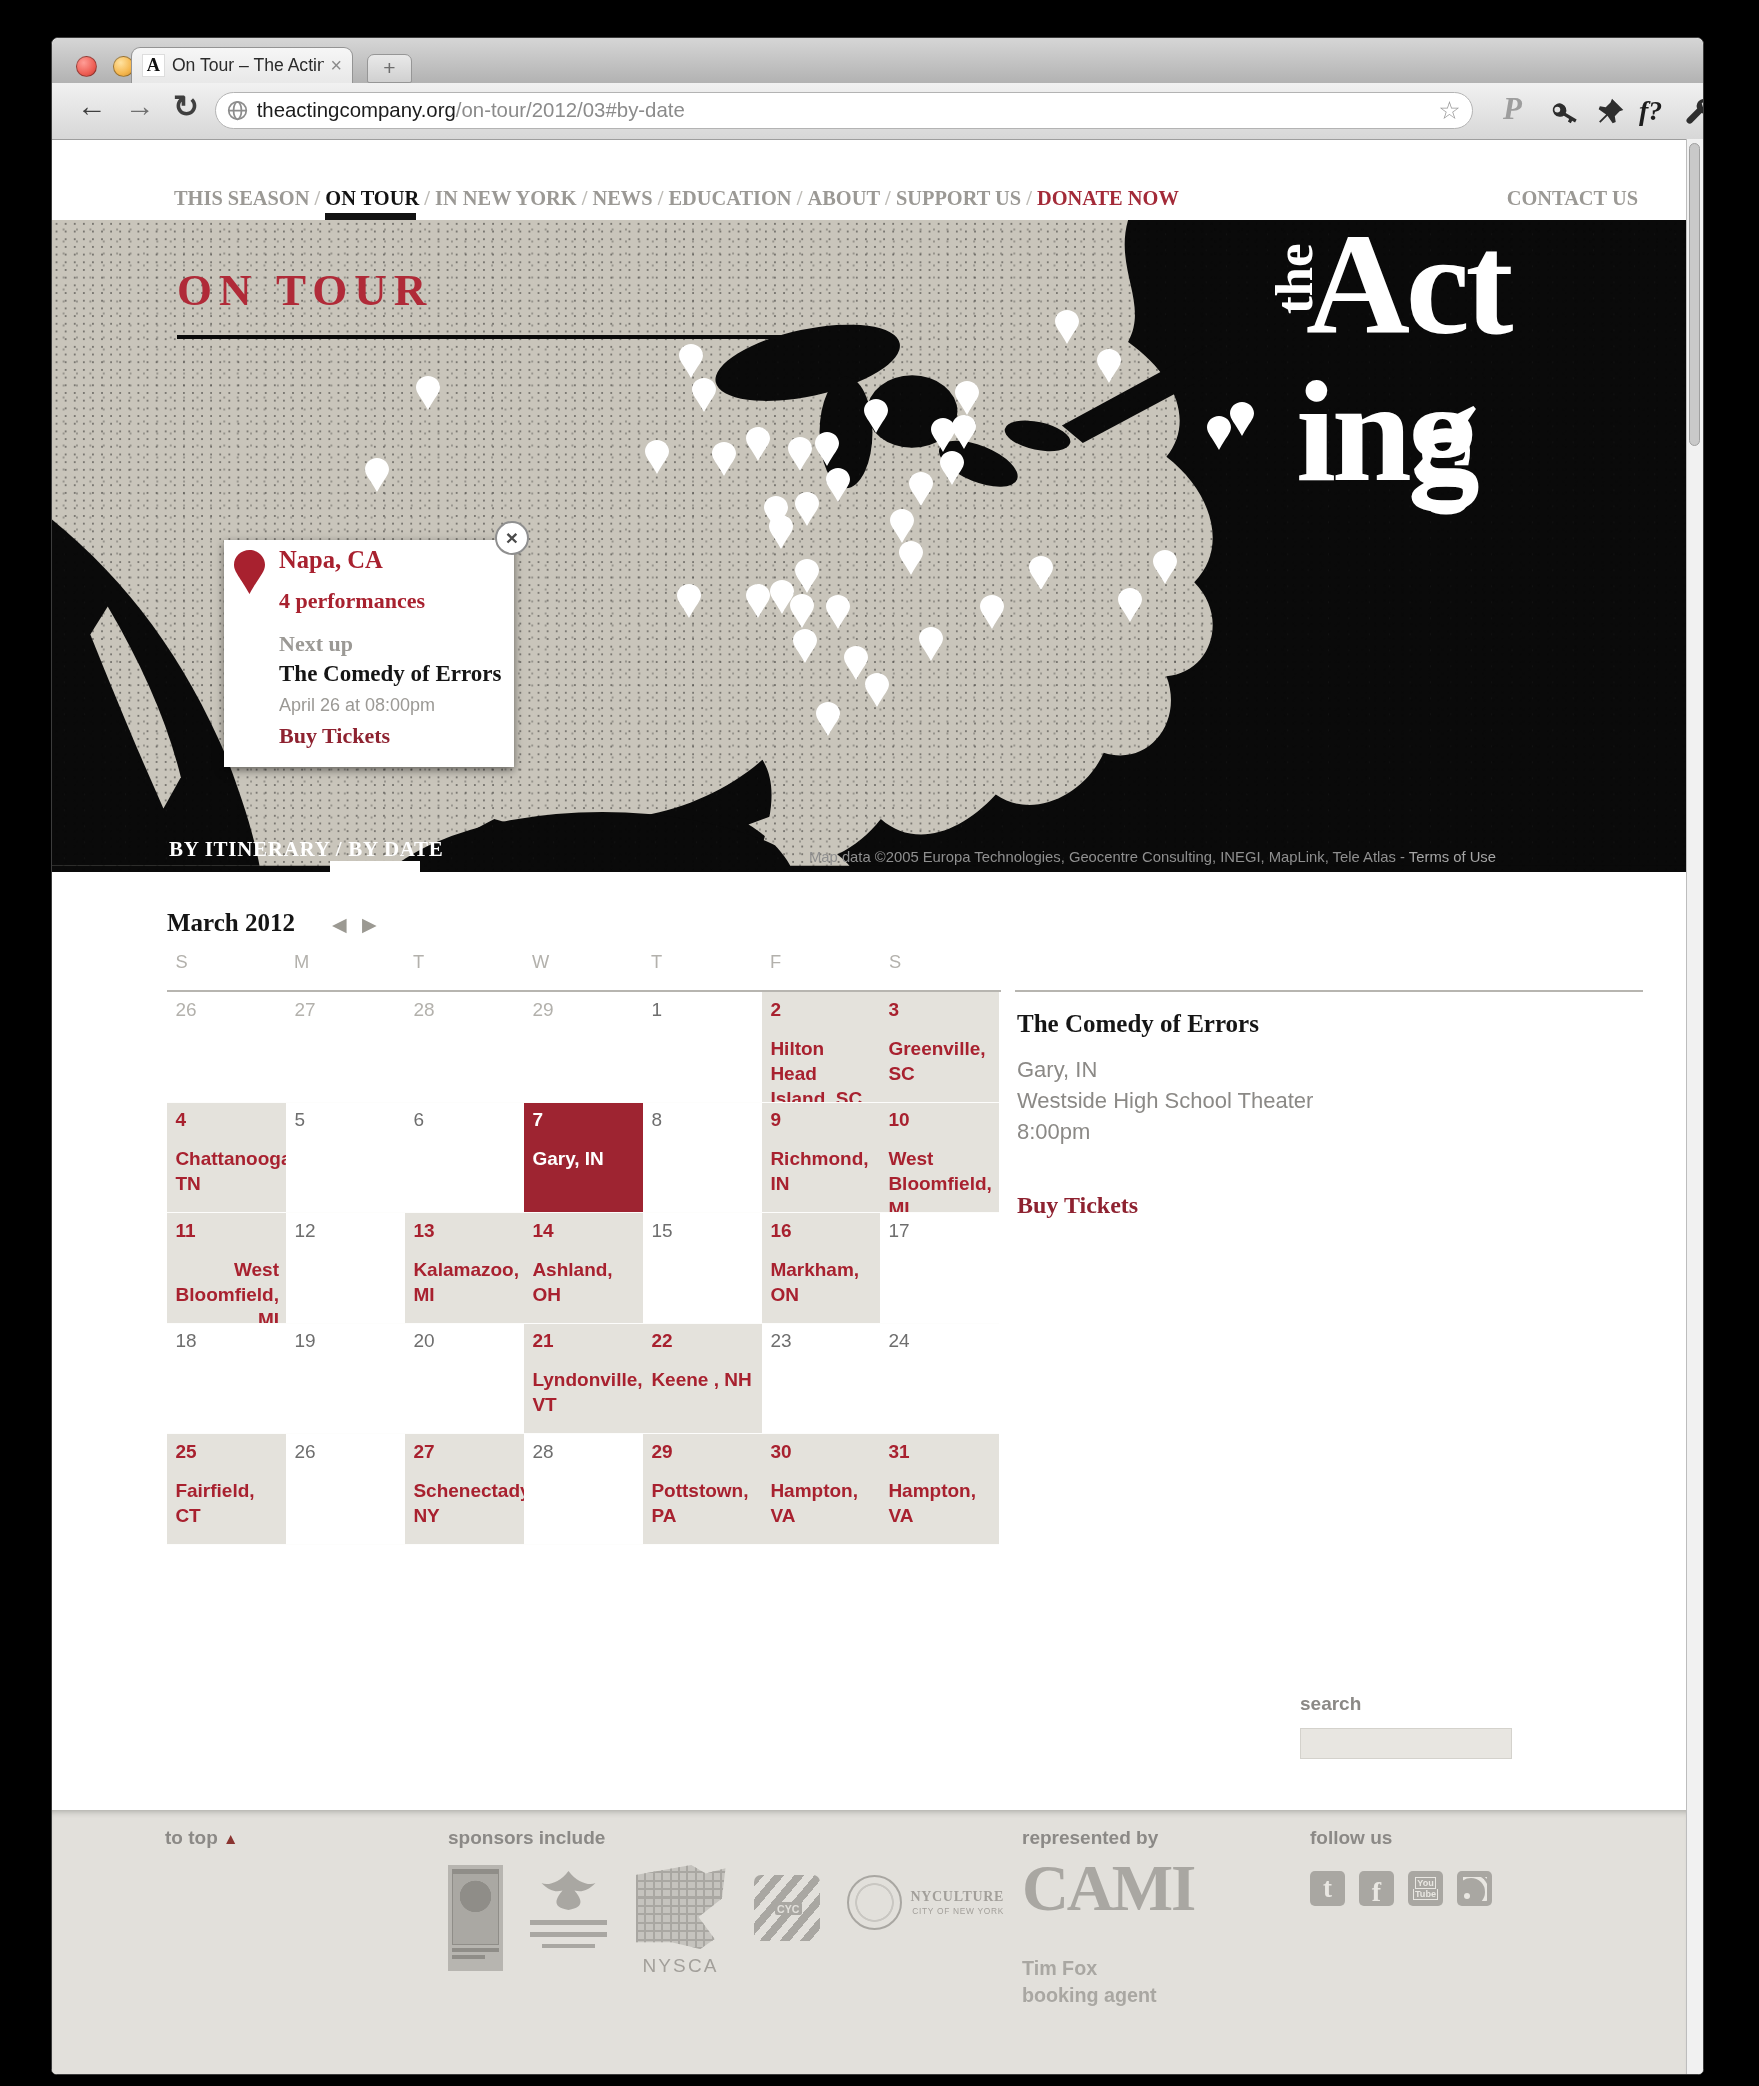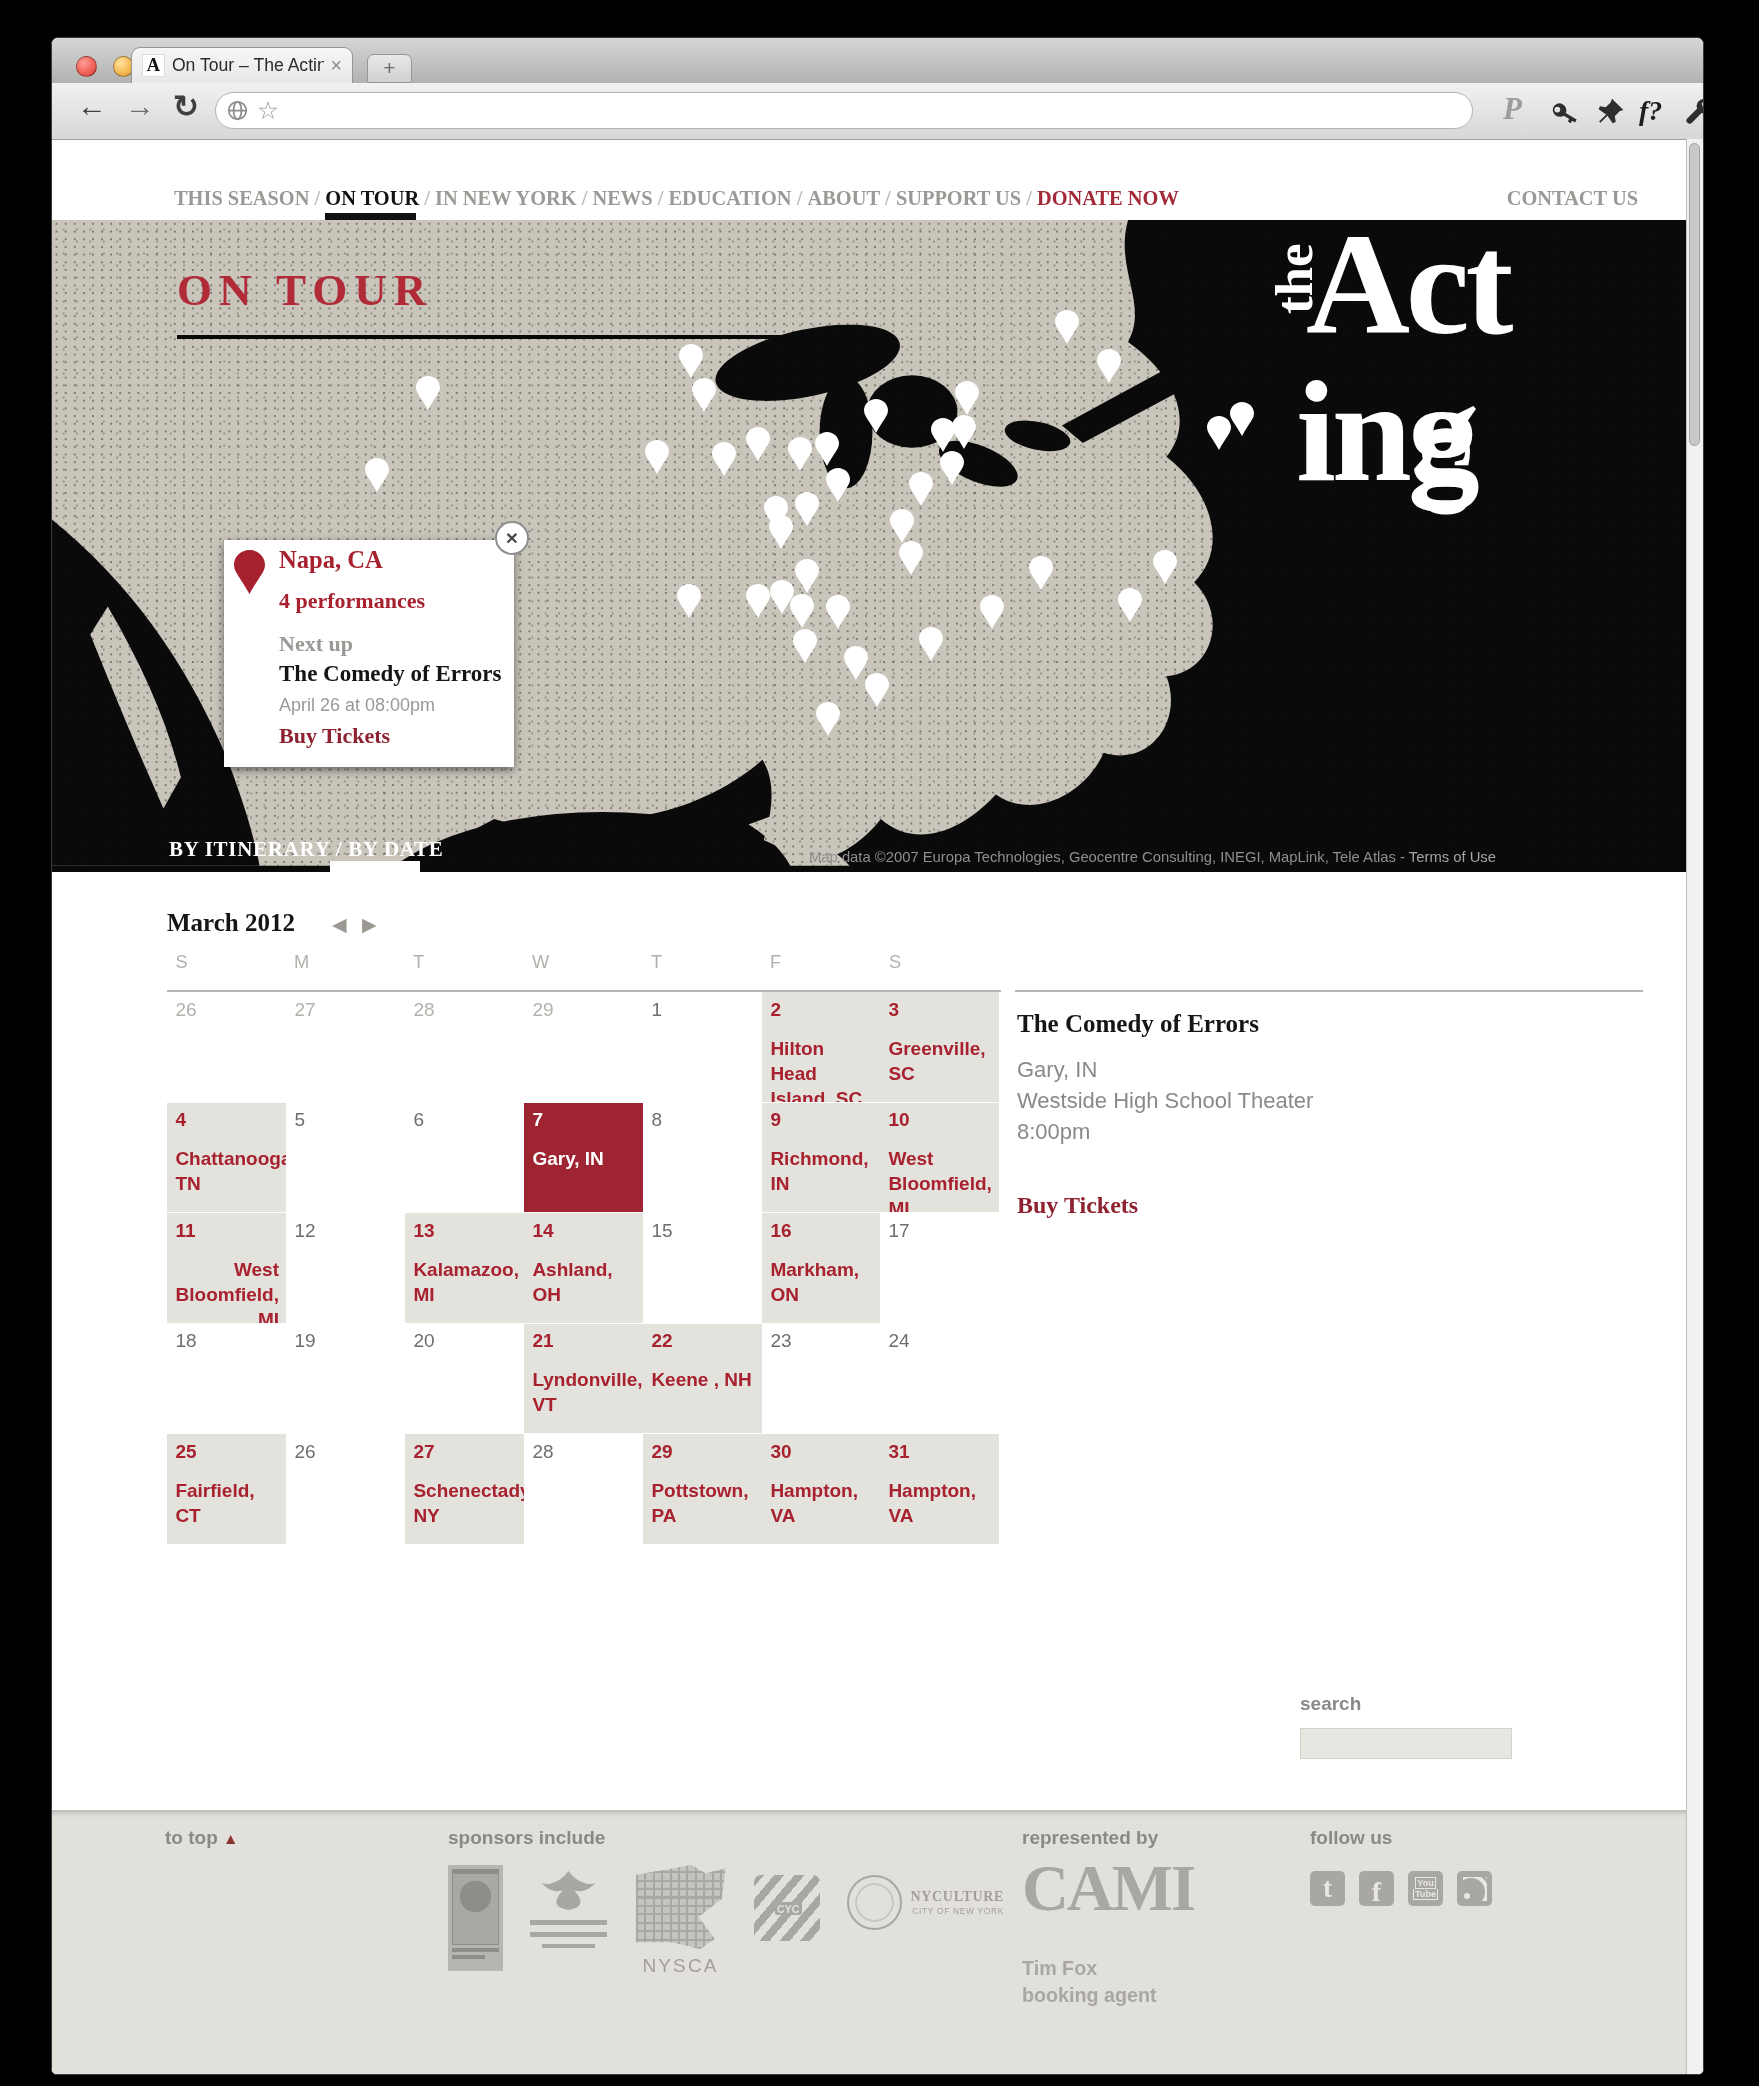--- a/index.html
+++ b/index.html
@@ -166,20 +166,21 @@
   <div class="toolbar">
     <span class="nav-btn" style="left:25px;">←</span>
     <span class="nav-btn fwd" style="left:73px;">→</span>
     <span class="nav-btn reload" style="left:121px;">↻</span>
     <div class="urlbar">
       <svg width="21" height="21" viewBox="0 0 24 24">
         <circle cx="12" cy="12" r="10" fill="none" stroke="#8d8d8d" stroke-width="2"></circle>
         <ellipse cx="12" cy="12" rx="4.5" ry="10" fill="none" stroke="#8d8d8d" stroke-width="2"></ellipse>
         <line x1="2" y1="12" x2="22" y2="12" stroke="#8d8d8d" stroke-width="2"></line>
       </svg>
+      <span class="url-text"><span class="url-domain">theactingcompany.org</span><span class="url-path">/on-tour/2012/03#by-date</span></span>
       <span class="star">☆</span>
     </div>
     <span class="ext ext-p" style="left:1451px;">P</span>
     <span class="ext" style="left:1496px;top:12.7px;">
       <svg width="32" height="32" viewBox="0 0 24 24">
           <path fill="#2e2e2e" d="M8.5 15.5a5 5 0 1 1 2.4-9.4 5 5 0 0 1 2.4 6.6l8.2 5-1.2 2.2-2.2-1.3-1 1.8-2.2-1.3 1-1.8-4-2.4a5 5 0 0 1-3.4.6zM7 8a2.2 2.2 0 1 0 0 4.4A2.2 2.2 0 0 0 7 8z"></path>
         </svg>
     </span>
     <span class="ext" style="left:1542px;top:12.7px;">
       <svg width="32" height="32" viewBox="0 0 24 24">
@@ -360,21 +361,21 @@
     </div>
     <div class="popup-close">×</div>
 
     <div class="date-notch"></div>
     <div class="hero-tabs">
       <span>BY ITINERARY</span>
       <span> </span><span>/</span><span> </span>
       <span>BY DATE</span>
     </div>
     <div class="attribution">
-      <span>Map data ©2007 Europa Technologies, Geocentre Consulting, INEGI, MapLink, Tele Atlas -</span>
+      <span>Map data ©2005 Europa Technologies, Geocentre Consulting, INEGI, MapLink, Tele Atlas -</span>
       <span class="terms">Terms of Use</span>
     </div>
   </div>
 
   <div class="cal-title">March 2012</div>
   <span class="cal-arrow cal-prev">◀</span>
   <span class="cal-arrow cal-next">▶</span>
   <div class="day-headers">
       <span class="day-h" style="left: 8.4px;">S</span>
       <span class="day-h" style="left: 127px;">M</span>

